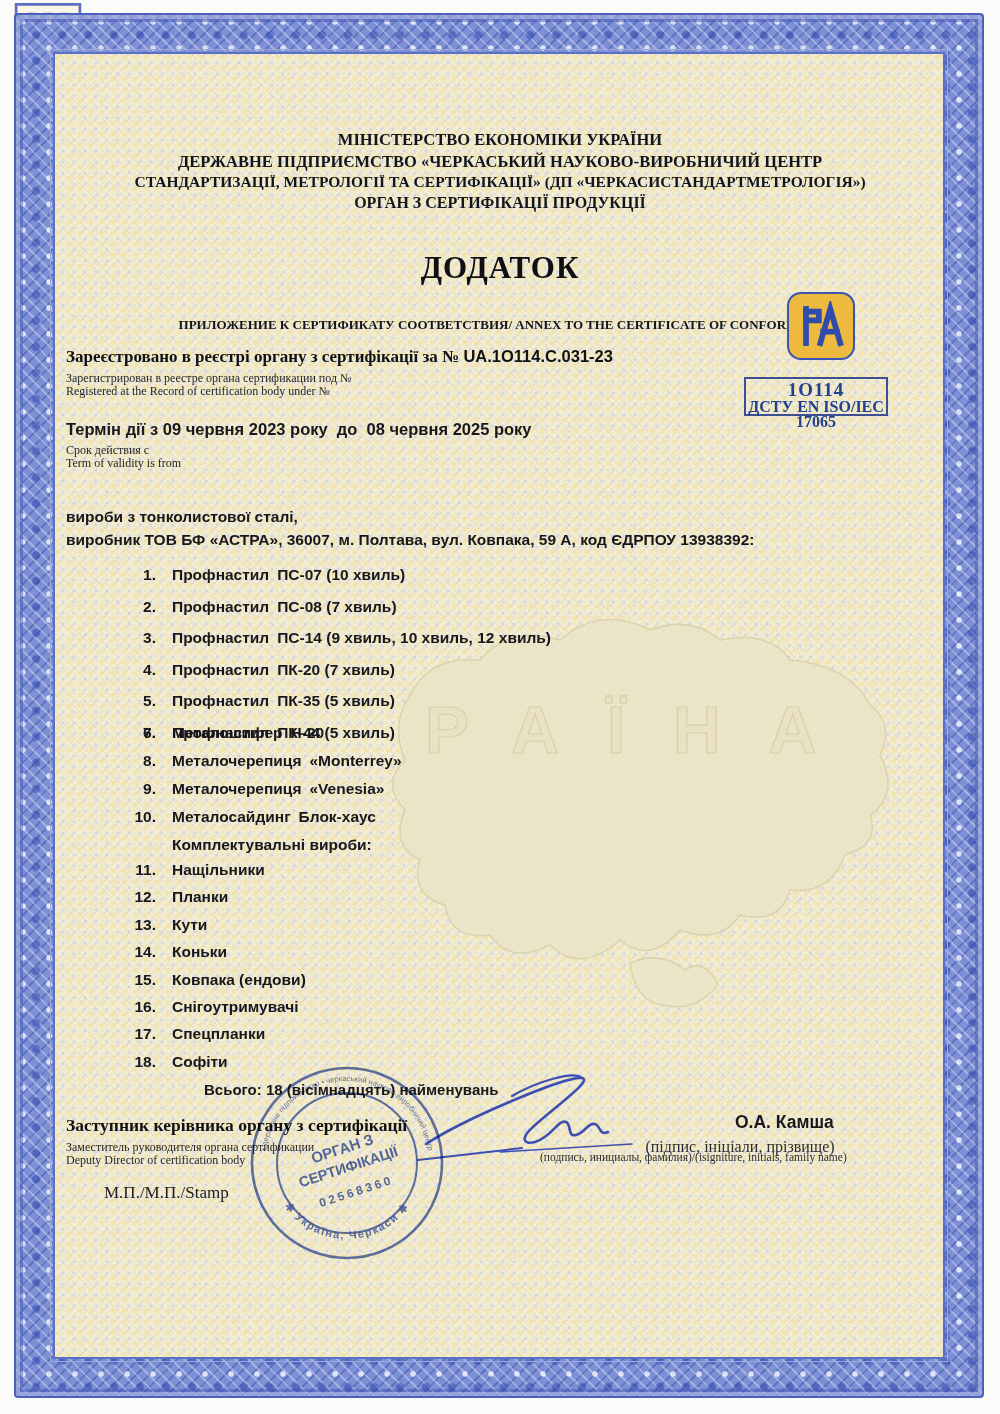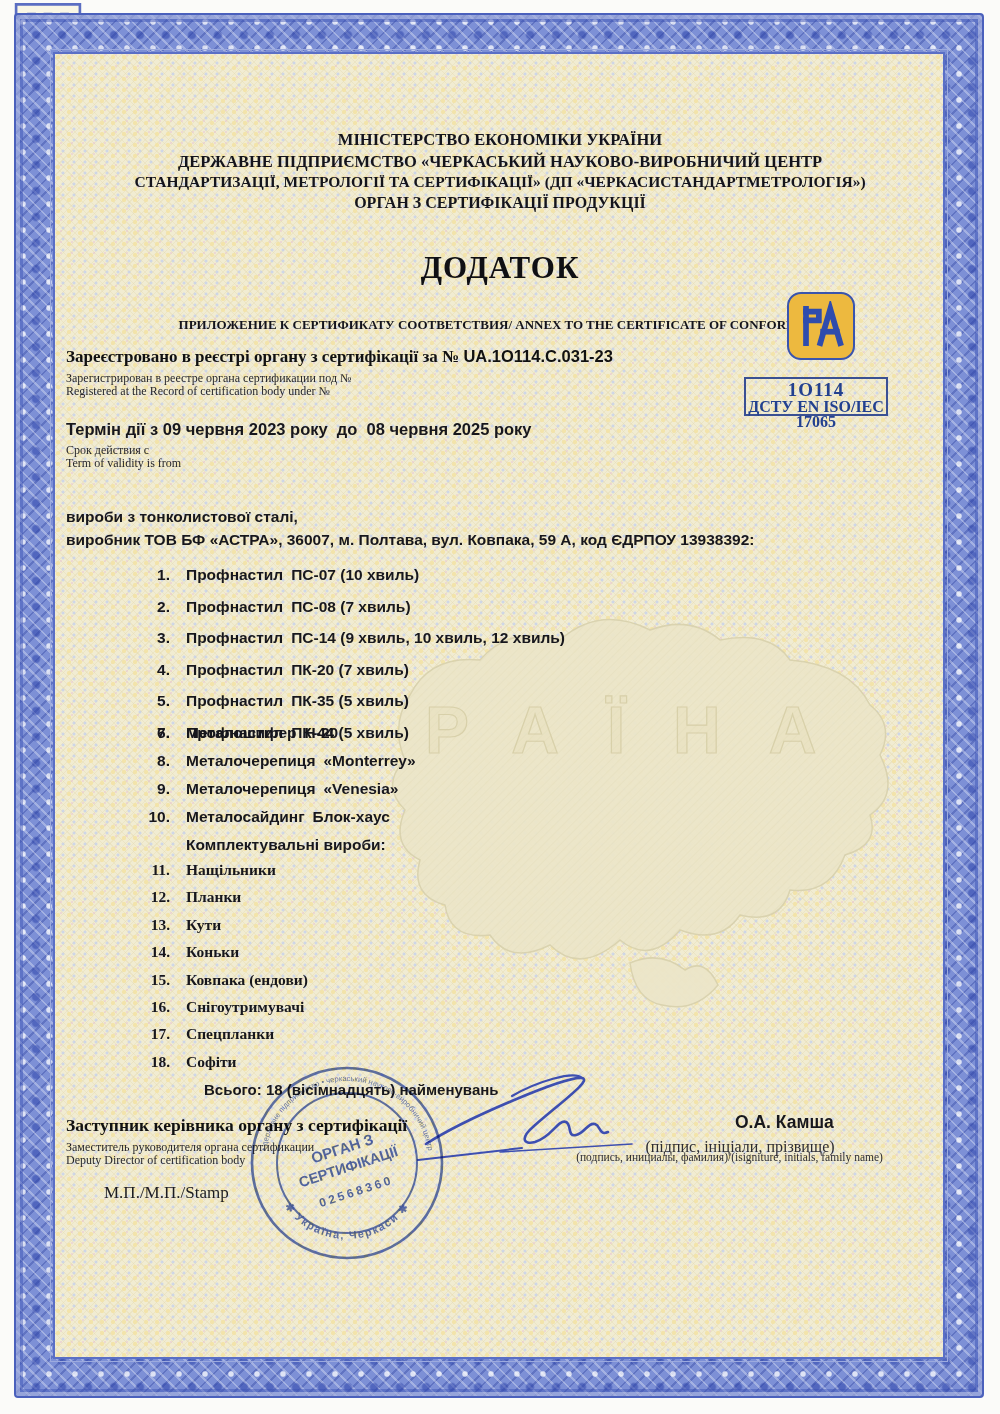--- a/index.html
+++ b/index.html
@@ -74,38 +74,38 @@
   .val-main { left:66px; top:420px; font-family:"Liberation Sans", sans-serif; font-size:16.5px;
               font-weight:bold; color:#17171d; white-space:pre; }
   .val-ru { left:66px; top:443px; }
   .val-en { left:66px; top:456px; }
 
   
   .sans-b { font-family:"Liberation Sans", sans-serif; font-weight:bold; color:#17171d; }
   .prod-1 { left:66px; top:508px; font-size:15.5px; }
   .prod-2 { left:66px; top:531px; font-size:15.5px; }
 
-  .list { left:120px; font-size:15.5px;padding-left:14px; }
+  .list { left:120px; font-size:15.5px; }
   .list-a { top:566px; } .list-a .row { height:31.5px; }
   .list-b { top:724px; } .list-b .row { height:28px; }
-  .list-c { top:861px; } .list-c .row { height:27.4px;font-family:Liberation Serif, serif; }
+  .list-c { top:861px; } .list-c .row { height:27.4px; }
   .row { white-space:pre; }
   .row .num { display:inline-block; width:36px; text-align:right; margin-right:16px; }
   .row .name { display:inline-block; min-width:97px; margin-right:8px; }
 
   .total { left:204px; top:1081px; font-size:15px; }
 
   
   .pos-ua { left:66px; top:1115px; font-size:17.5px; font-weight:bold; color:#111; }
   .pos-ru { left:66px; top:1140px; }
   .pos-en { left:66px; top:1153px; }
   .mp { left:104px; top:1183px; font-size:17px; color:#1c1c22; }
   .signer-name { left:735px; top:1112px; font-size:17.5px; }
   .cap-1 { left:600px; top:1138px; width:280px; text-align:center; font-size:16px; color:#2c2c34; }
-  .cap-2 { left:540px; top:1151px; width:379px; text-align:center; font-size:11.5px; color:#2c2c34; }
+  .cap-2 { left:540px; top:1151px; width:379px; text-align:left; font-size:11.5px; color:#2c2c34; }
 
   .signature { left:416px; top:1064px; width:280px; height:104px; z-index:4; }
   .stamp { left:247px; top:1063px; width:200px; height:200px; z-index:5; mix-blend-mode:multiply; opacity:.88; }
   .stamp text, .stamp textPath { font-family:"Liberation Sans", sans-serif; fill:#2d49ae; }
   .emblem { left:452px; top:56px; width:96px; height:110px; z-index:3; }
 </style>
 </head>
 <body>
 
 <div class="sheet">

